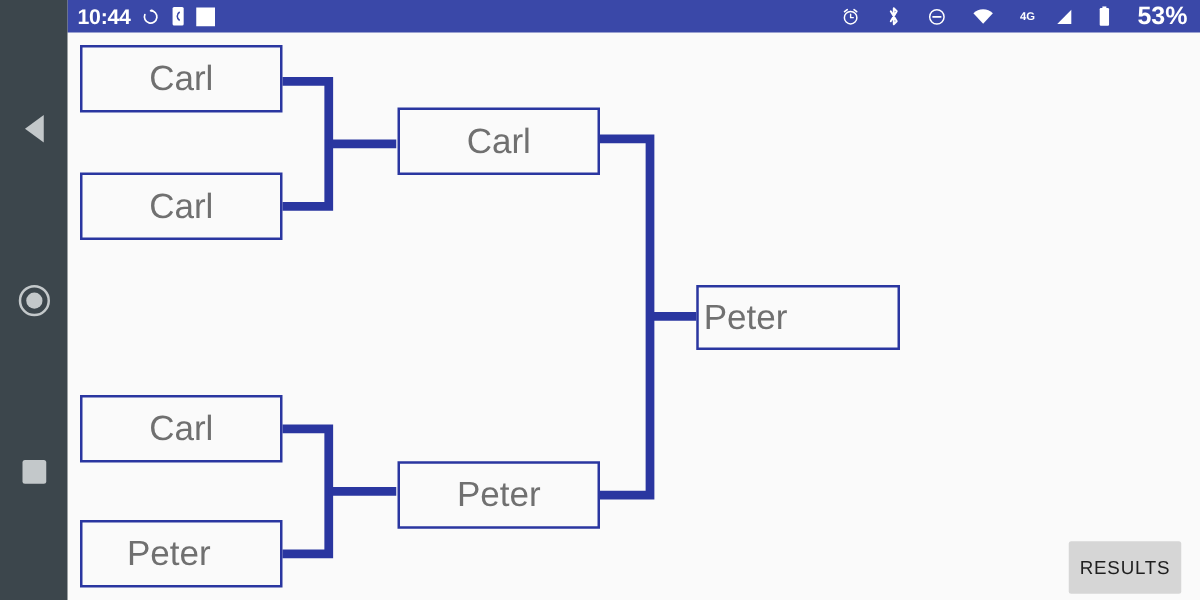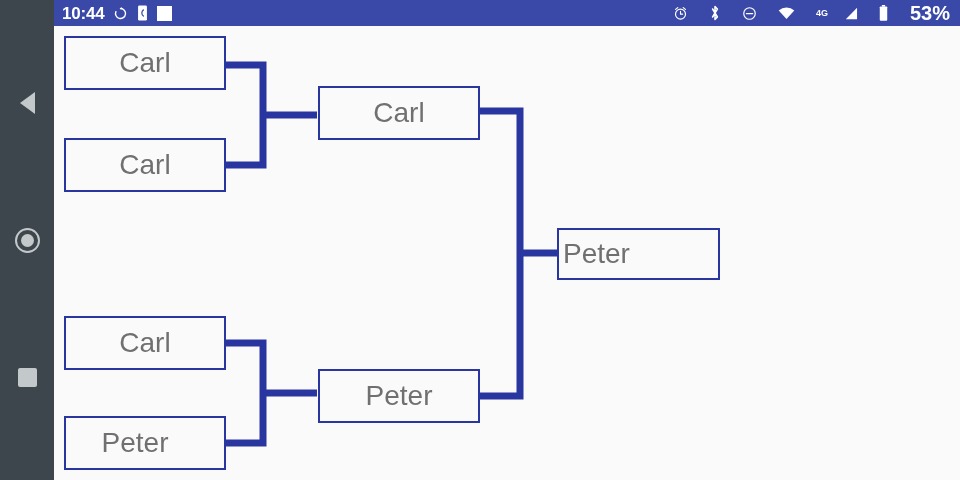--- a/index.html
+++ b/index.html
@@ -277,14 +277,15 @@
 
     <div class="slot" style="left:264px; top:343px; width:162px; height:54px;">
       <span>Peter</span>
     </div>
 
     <div class="slot left-align" style="left:503px; top:202px; width:163px; height:52px;">
       <span>Peter</span>
     </div>
   </div>
 
+  <button id="results-button">RESULTS</button>
 
 </div>
 
 </body></html>

